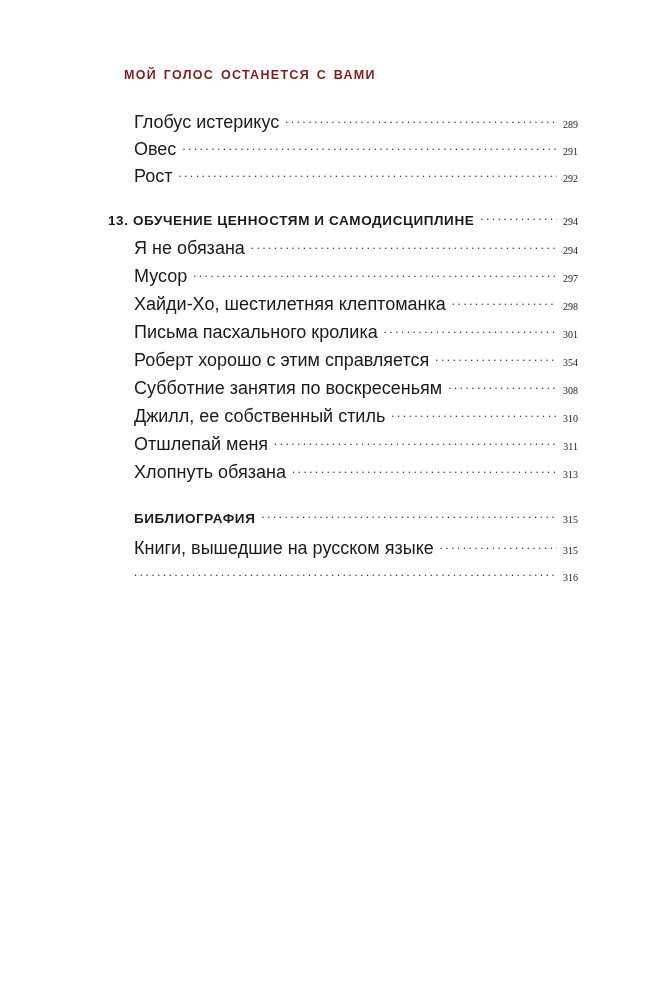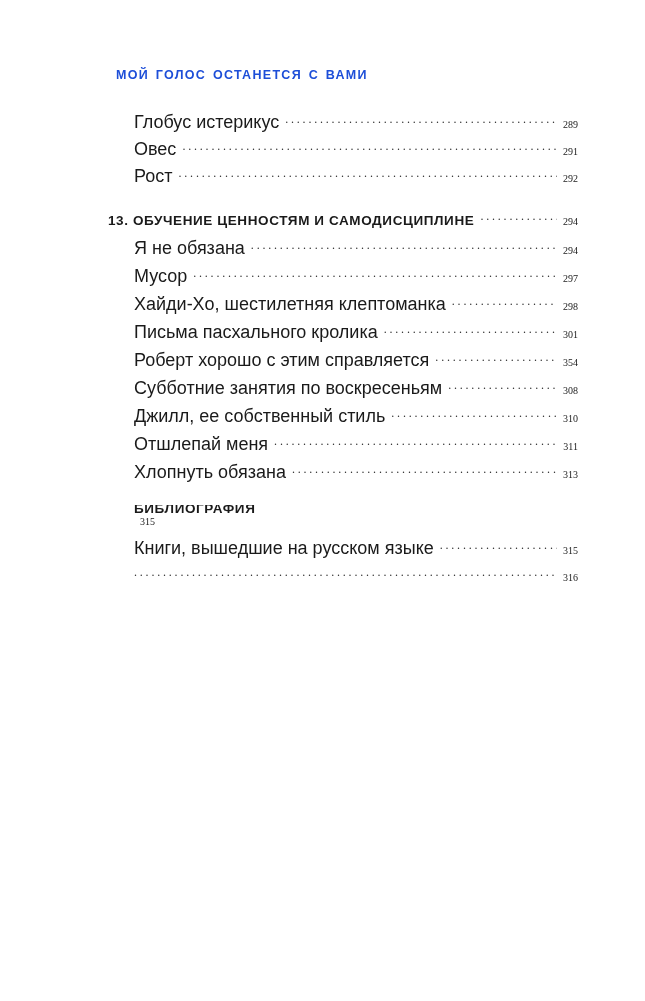--- a/index.html
+++ b/index.html
@@ -9,28 +9,28 @@
   }
   body {
     width: 645px;
     height: 1001px;
     position: relative;
     overflow: hidden;
     color: #1a1a1a;
   }
   .running-head {
     position: absolute;
-    left: 116px;
+    left: 124px;
     top: 68px;
     font-family: "Liberation Sans", sans-serif;
     font-weight: bold;
     font-size: 12.5px;
     letter-spacing: 1.3px;
     word-spacing: 2px;
-    color: #1d4ed8;
+    color: #7f1d1d;
     white-space: nowrap;
   }
   .toc {
     position: absolute;
     left: 0;
     top: 0;
     width: 645px;
   }
   .row {
     position: absolute;
@@ -40,21 +40,20 @@
     white-space: nowrap;
     overflow: hidden;
   }
   .row.sub {
     left: 134px;
     width: 444px;
   }
   .row.head {
     left: 108px;
     width: 470px;
-    justify-content: flex-end;
   }
   .row .title {
     flex: 0 0 auto;
     font-family: Liberation Sans, sans-serif;
     font-size: 18px;
     padding-right: 6px;
     color: #1a1a1a;
   }
   .row.head .title {
     font-family: "Liberation Sans", sans-serif;
@@ -175,14 +174,14 @@
     <span class="leader"></span>
     <span class="page">315</span>
   </div>
   <div class="row sub" style="top:563px">
     <span class="leader"></span>
     <span class="page">316</span>
   </div>
 </div>
 
 <style>
-  .row.head.sub { left: 134px; width: 444px; flex-direction: column; }
+  .row.head.sub { left: 134px; width: 444px; }
 </style>
 
 </body></html>

